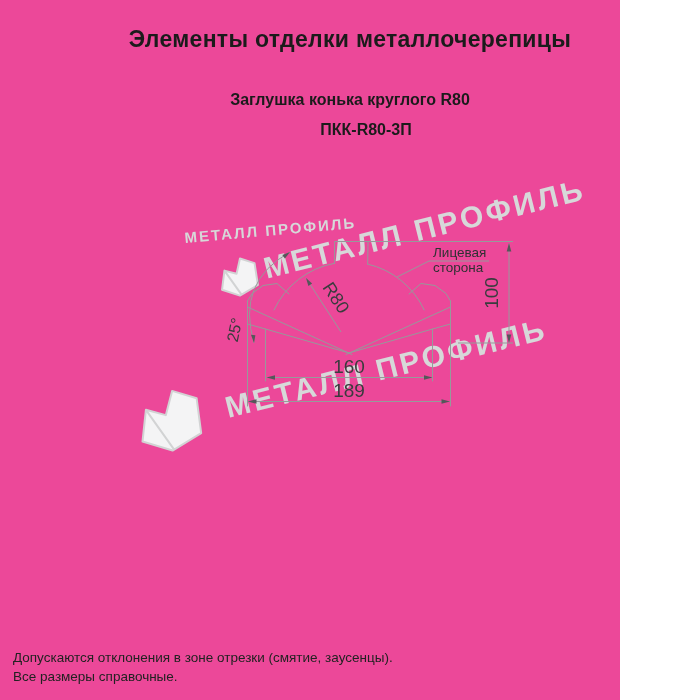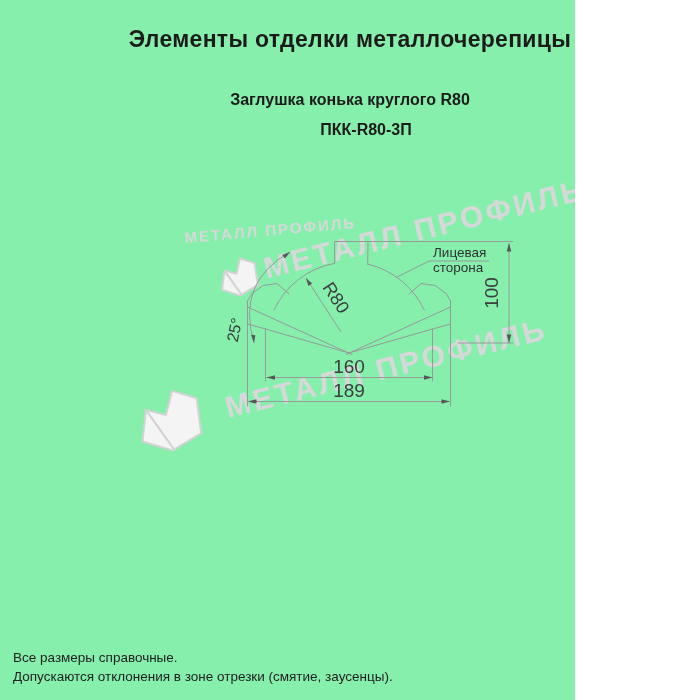--- a/index.html
+++ b/index.html
@@ -1,16 +1,16 @@
 <!DOCTYPE html>
 <html><head>
 <meta charset="utf-8">
 <style>
   html,body{margin:0;padding:0;background:#ffffff;}
-  .page{position:relative;width:575px;height:700px;background:#86efac;overflow:hidden;
+  .page{position:relative;width:620px;height:700px;background:#ec4899;overflow:hidden;
         font-family:"Liberation Sans","DejaVu Sans",sans-serif;color:#1b1b1b;}
   .title{position:absolute;top:26px;left:0;width:700px;text-align:center;
          font-size:23px;font-weight:bold;letter-spacing:.3px;}
   .subtitle{position:absolute;top:91px;left:0;width:700px;text-align:center;
             font-size:16px;font-weight:bold;}
   .model{position:absolute;top:121px;left:0;width:700px;text-align:center;
          font-size:16px;font-weight:bold;padding-left:16px;}
   .drawing{position:absolute;top:0;left:0;}
   .footer{position:absolute;left:13px;top:649px;font-size:13.5px;line-height:18.5px;color:#222;}
   
@@ -117,17 +117,17 @@
 
     <g>
       <path class="dimline" d="M429,261 L489,261"></path>
       <path class="dimline" d="M429,261 L397,277"></path>
       <text x="433" y="257" class="labeltext">Лицевая</text>
       <text x="433" y="272" class="labeltext">сторона</text>
     </g>
   </svg>
 
   <div class="footer">
+    <div>Допускаются отклонения в зоне отрезки (смятие, заусенцы).</div>
     <div>Все размеры справочные.</div>
-    <div>Допускаются отклонения в зоне отрезки (смятие, заусенцы).</div>
   </div>
 
 </div>
 
 </body></html>

